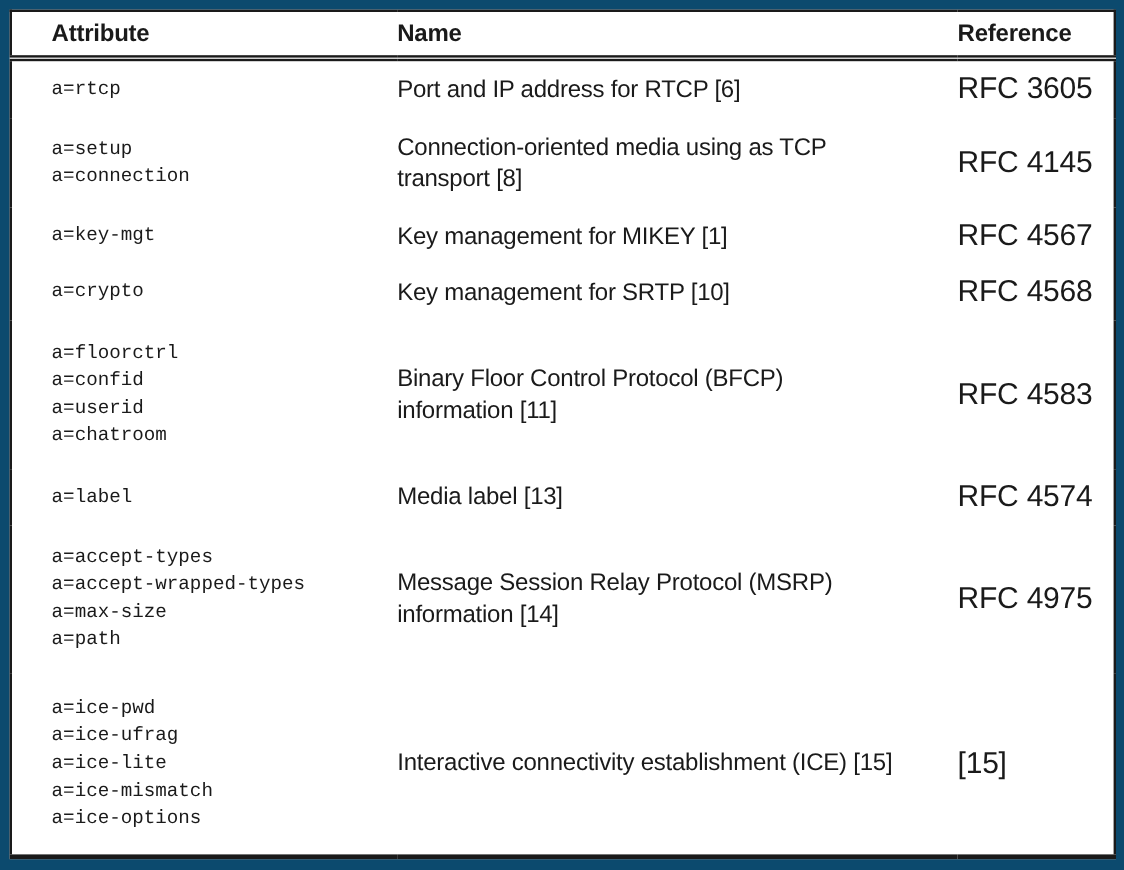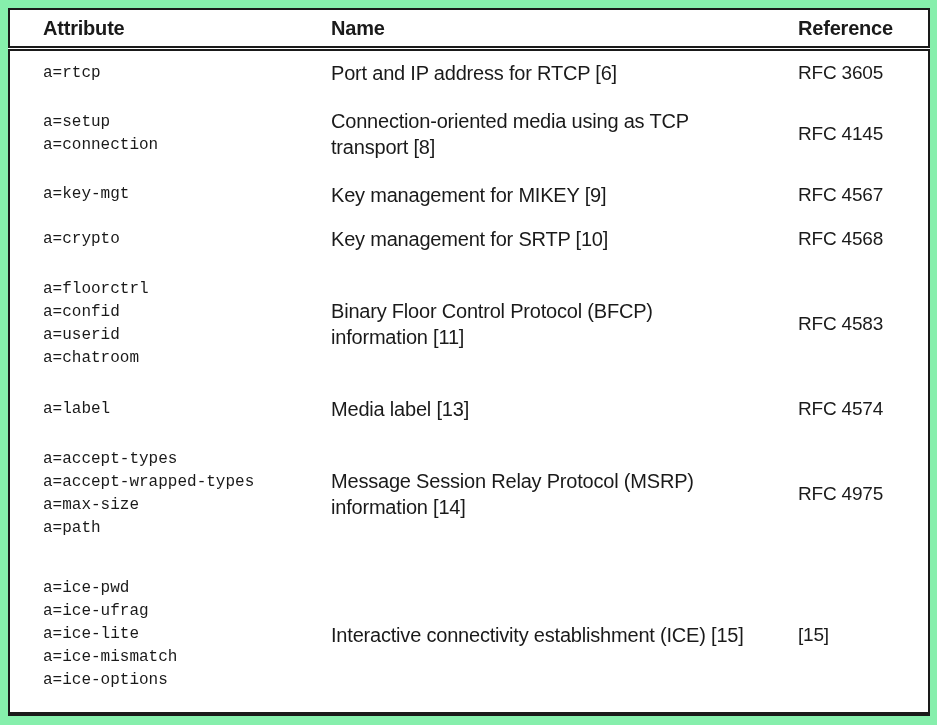--- a/index.html
+++ b/index.html
@@ -10,21 +10,21 @@
     height: 725px;
     overflow: hidden;
     font-family: "Liberation Sans", sans-serif;
     color: #1a1a1a;
   }
   .page {
     box-sizing: border-box;
     width: 937px;
     height: 725px;
     padding: 8px 7px 9px 8px;
-    background: #86efac;
+    background: #0c4a6e;
   }
   table.sdp-table {
     width: 100%;
     height: 100%;
     border-collapse: collapse;
     table-layout: fixed;
     border: 2px solid #1a1a1a;
     border-bottom-width: 4px;
     background: #ffffff;
   }
@@ -59,21 +59,21 @@
   }
   td.cell-name {
     font-size: 20px;
     letter-spacing: -0.2px;
   }
   .name-line {
     line-height: 26px;
     white-space: nowrap;
   }
   td.cell-ref {
-    font-size: 19px;
+    font-size: 25px;
     letter-spacing: -0.2px;
     white-space: nowrap;
     margin-left: 48px;
   }
 </style>
 </head>
 <body>
 
 <div class="page">
   <table class="sdp-table">
@@ -111,21 +111,21 @@
             <div class="name-line">transport [8]</div>
           </td>
     <td class="cell-ref">RFC 4145</td>
   </tr>
 
   <tr>
     <td class="cell-attr">
             <div class="attr-line">a=key-mgt</div>
           </td>
     <td class="cell-name">
-            <div class="name-line">Key management for MIKEY [9]</div>
+            <div class="name-line">Key management for MIKEY [1]</div>
           </td>
     <td class="cell-ref">RFC 4567</td>
   </tr>
 
   <tr>
     <td class="cell-attr">
             <div class="attr-line">a=crypto</div>
           </td>
     <td class="cell-name">
             <div class="name-line">Key management for SRTP [10]</div>

